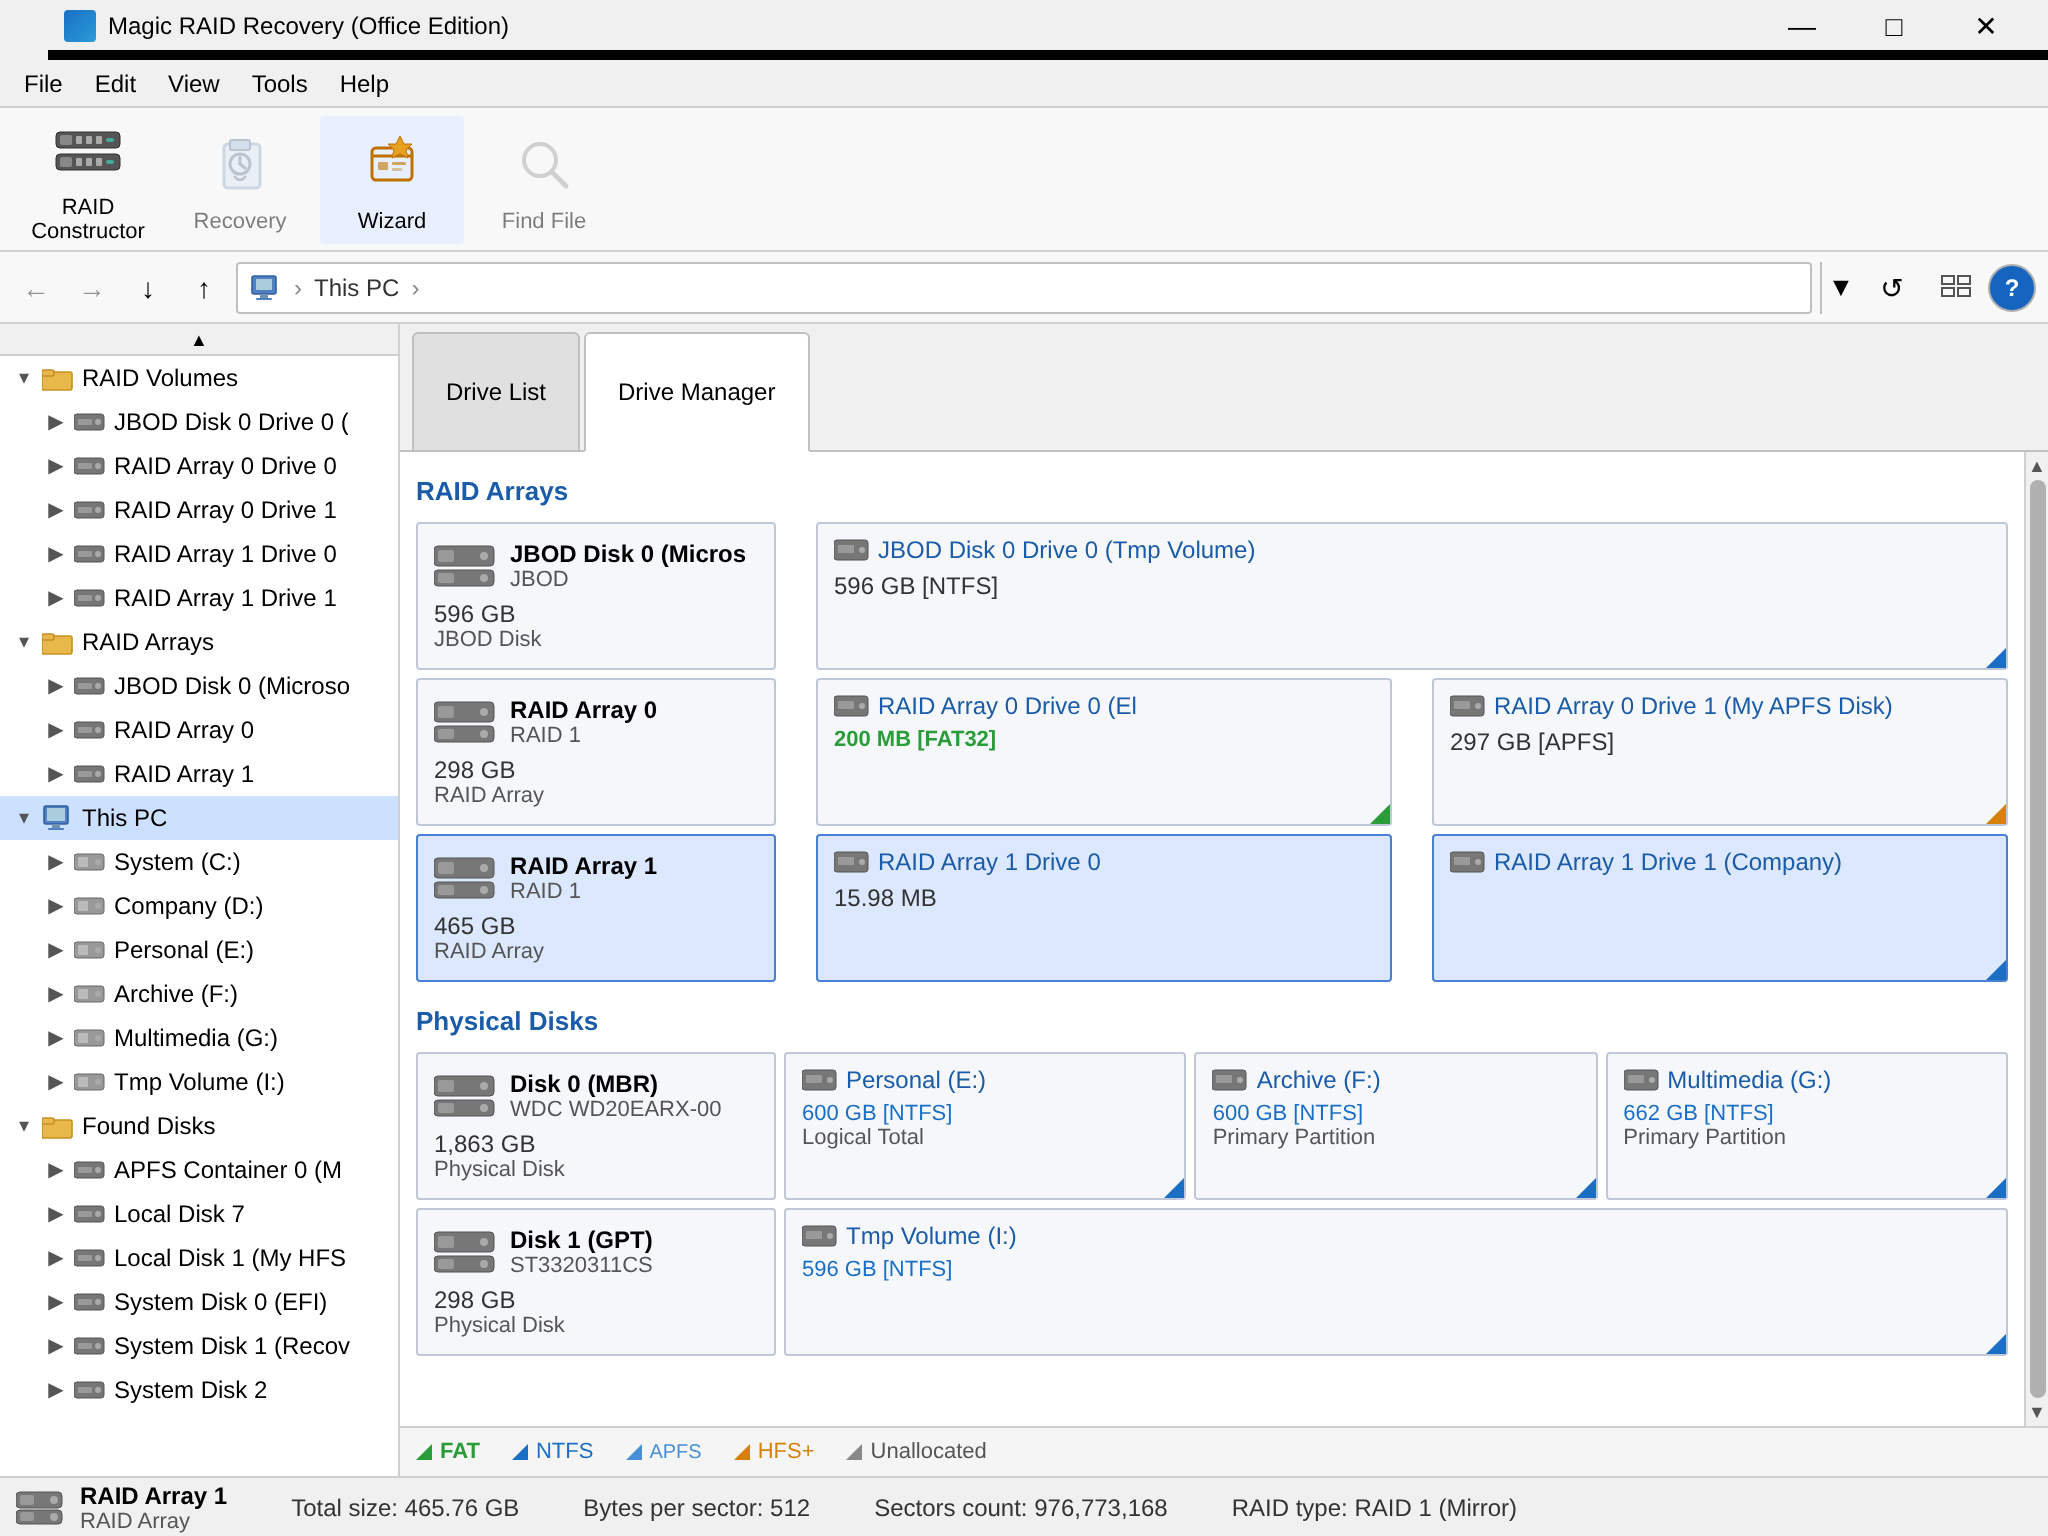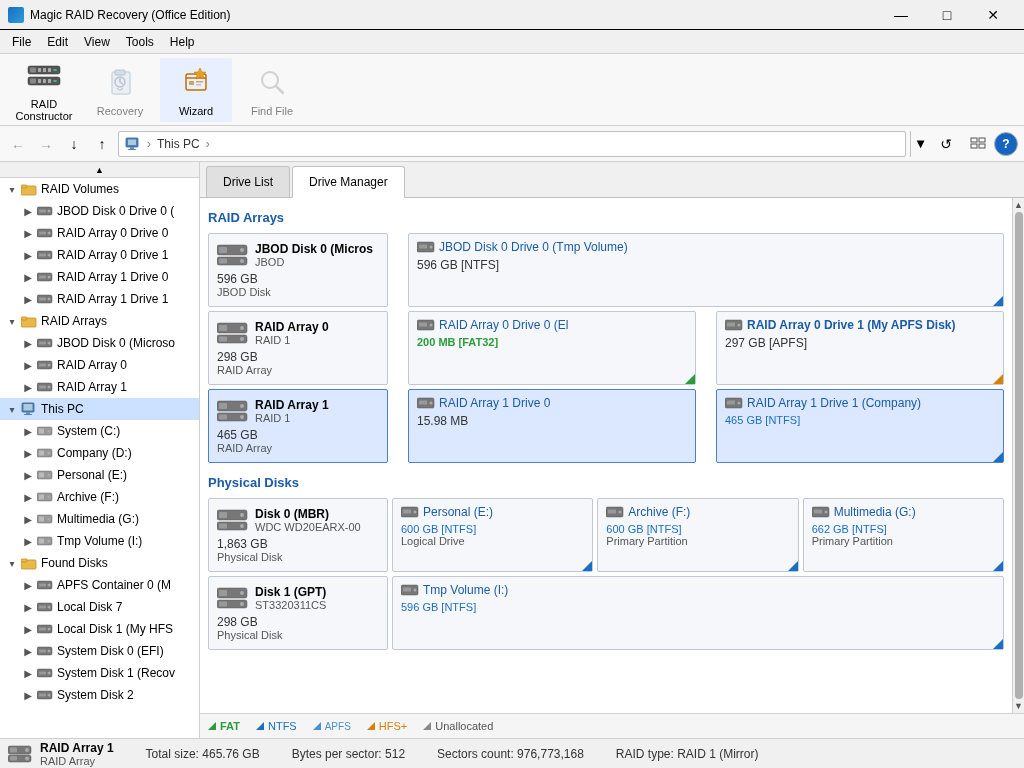--- a/index.html
+++ b/index.html
@@ -1,19 +1,19 @@
 <!DOCTYPE html>
 <html><head>
   <meta charset="utf-8">
   <style>
     * { box-sizing: border-box; margin: 0; padding: 0; }
     body { font-family: 'Segoe UI', Arial, sans-serif; font-size: 12px; background: #f0f0f0; color: #000; width: 1024px; height: 768px; overflow: hidden; }
     
     
-    .title-bar { background: #f0f0f0; height: 30px; display: flex; align-items: center; justify-content: space-between; padding: 0 8px; border-bottom: 1px solid #000000; }
+    .title-bar { background: #f0f0f0; height: 30px; display: flex; align-items: center; justify-content: space-between; padding: 0 8px; border-bottom: 5px solid #000000; margin-left: 24px; }
     .title-bar-left { display: flex; align-items: center; gap: 6px; font-size: 12px; }
     .title-bar-icon { width: 16px; height: 16px; background: linear-gradient(135deg, #1a6fc4, #2b9cd8); border-radius: 2px; }
     .title-bar-controls { display: flex; gap: 0; }
     .title-btn { width: 46px; height: 30px; border: none; background: transparent; cursor: pointer; font-size: 14px; display: flex; align-items: center; justify-content: center; }
     
     
     .menu-bar { background: #f0f0f0; height: 24px; display: flex; align-items: center; padding: 0 4px; border-bottom: 1px solid #d0d0d0; }
     .menu-item { padding: 2px 8px; cursor: pointer; font-size: 12px; }
     
     
@@ -52,21 +52,21 @@
     
     .sidebar::-webkit-scrollbar { width: 10px; }
     .sidebar::-webkit-scrollbar-track { background: #f0f0f0; }
     .sidebar::-webkit-scrollbar-thumb { background: #b0b0b0; border-radius: 4px; }
     
     
     .content-area { flex: 1; display: flex; flex-direction: column; background: white; overflow: hidden; }
     
     
     .tab-bar { display: flex; background: #f0f0f0; border-bottom: 1px solid #c0c0c0; padding: 4px 6px 0; gap: 2px; }
-    .tab { padding: 8px 16px; cursor: pointer; border: 1px solid #c0c0c0; border-bottom: none; background: #e0e0e0; border-radius: 3px 3px 0 0; font-size: 12px; }
+    .tab { padding: 22px 16px; cursor: pointer; border: 1px solid #c0c0c0; border-bottom: none; background: #e0e0e0; border-radius: 3px 3px 0 0; font-size: 12px; }
     .tab.active { background: white; border-bottom: 1px solid white; margin-bottom: -1px; }
     
     
     .drive-content { flex: 1; overflow-y: auto; overflow-x: hidden; padding: 8px; }
     .drive-content::-webkit-scrollbar { width: 10px; }
     .drive-content::-webkit-scrollbar-track { background: #f0f0f0; }
     .drive-content::-webkit-scrollbar-thumb { background: #b0b0b0; border-radius: 4px; }
     
     .section-title { font-size: 13px; font-weight: bold; color: #1a5ca8; margin-bottom: 8px; margin-top: 4px; }
     .array-pos { position: relative; }
@@ -569,21 +569,21 @@
             <div class="fat-text">200 MB [FAT32]</div>
             <div class="corner-triangle-green"></div>
           </div>
           <div class="array-pos" style="border:1px solid #c0c8d8; background:#f5f7fa; padding:6px 8px; border-radius:2px; position:relative;">
             <div style="display:flex; align-items:center; gap:4px; margin-bottom:4px;">
               <svg width="18" height="13" viewBox="0 0 18 13">
                   <rect x="0" y="1" width="17" height="10" rx="1.5" fill="#777" stroke="#555" stroke-width="0.5"></rect>
                   <circle cx="14" cy="6" r="1.5" fill="#aaa"></circle>
                   <rect x="2" y="3.5" width="8" height="4" rx="0.5" fill="#999"></rect>
                 </svg>
-              <span style="font-size:12px; font-weight:700; color:#1a5ca8;">RAID Array 0 Drive 1 (My APFS Disk)</span>
+              <span style="font-size:12px; font-weight:400; color:#1a5ca8;">RAID Array 0 Drive 1 (My APFS Disk)</span>
             </div>
             <div style="font-size:12px; color:#333;">297 GB [APFS]</div>
             <div class="corner-triangle-orange"></div>
           </div>
         </div>
 
         <div class="array-row array-row-raid1" style="margin-bottom:12px;">
           <div class="array-pos selected-array-box" style="border:1px solid #4a80d4; background:#dce8ff; padding:8px; border-radius:2px; position:relative;">
             <div style="display:flex; align-items:center; gap:6px;">
               <svg width="32" height="24" viewBox="0 0 32 24">
@@ -615,21 +615,20 @@
           </div>
           <div class="array-pos" style="border:1px solid #4a80d4; background:#dce8ff; padding:6px 8px; border-radius:2px; position:relative;">
             <div style="display:flex; align-items:center; gap:4px; margin-bottom:4px;">
               <svg width="18" height="13" viewBox="0 0 18 13">
                   <rect x="0" y="1" width="17" height="10" rx="1.5" fill="#777" stroke="#555" stroke-width="0.5"></rect>
                   <circle cx="14" cy="6" r="1.5" fill="#aaa"></circle>
                   <rect x="2" y="3.5" width="8" height="4" rx="0.5" fill="#999"></rect>
                 </svg>
               <span style="font-size:12px; font-weight:500; color:#1a5ca8;">RAID Array 1 Drive 1 (Company)</span>
             </div>
-            <div class="ntfs-text">465 GB [NTFS]</div>
             <div class="corner-triangle"></div>
           </div>
         </div>
 
         <div class="section-title">Physical Disks</div>
 
         <div class="physical-grid" style="margin-bottom:4px;">
           <div class="array-pos" style="border:1px solid #c0c8d8; background:#f5f7fa; padding:8px; border-radius:2px; position:relative;">
             <div style="display:flex; align-items:center; gap:6px;">
               <svg width="32" height="24" viewBox="0 0 32 24">
@@ -651,21 +650,21 @@
           <div class="array-pos" style="border:1px solid #c0c8d8; background:#f5f7fa; padding:6px 8px; border-radius:2px; position:relative;">
             <div style="display:flex; align-items:center; gap:4px; margin-bottom:4px;">
               <svg width="18" height="13" viewBox="0 0 18 13">
                   <rect x="0" y="1" width="17" height="10" rx="1.5" fill="#777" stroke="#555" stroke-width="0.5"></rect>
                   <circle cx="14" cy="6" r="1.5" fill="#aaa"></circle>
                   <rect x="2" y="3.5" width="8" height="4" rx="0.5" fill="#999"></rect>
                 </svg>
               <span style="font-size:12px; font-weight:500; color:#1a5ca8;">Personal (E:)</span>
             </div>
             <div class="ntfs-text">600 GB [NTFS]</div>
-            <div style="font-size:11px; color:#555;">Logical Drive</div>
+            <div style="font-size:11px; color:#555;">Logical Total</div>
             <div class="corner-triangle"></div>
           </div>
           <div class="array-pos" style="border:1px solid #c0c8d8; background:#f5f7fa; padding:6px 8px; border-radius:2px; position:relative;">
             <div style="display:flex; align-items:center; gap:4px; margin-bottom:4px;">
               <svg width="18" height="13" viewBox="0 0 18 13">
                   <rect x="0" y="1" width="17" height="10" rx="1.5" fill="#777" stroke="#555" stroke-width="0.5"></rect>
                   <circle cx="14" cy="6" r="1.5" fill="#aaa"></circle>
                   <rect x="2" y="3.5" width="8" height="4" rx="0.5" fill="#999"></rect>
                 </svg>
               <span style="font-size:12px; font-weight:500; color:#1a5ca8;">Archive (F:)</span>

